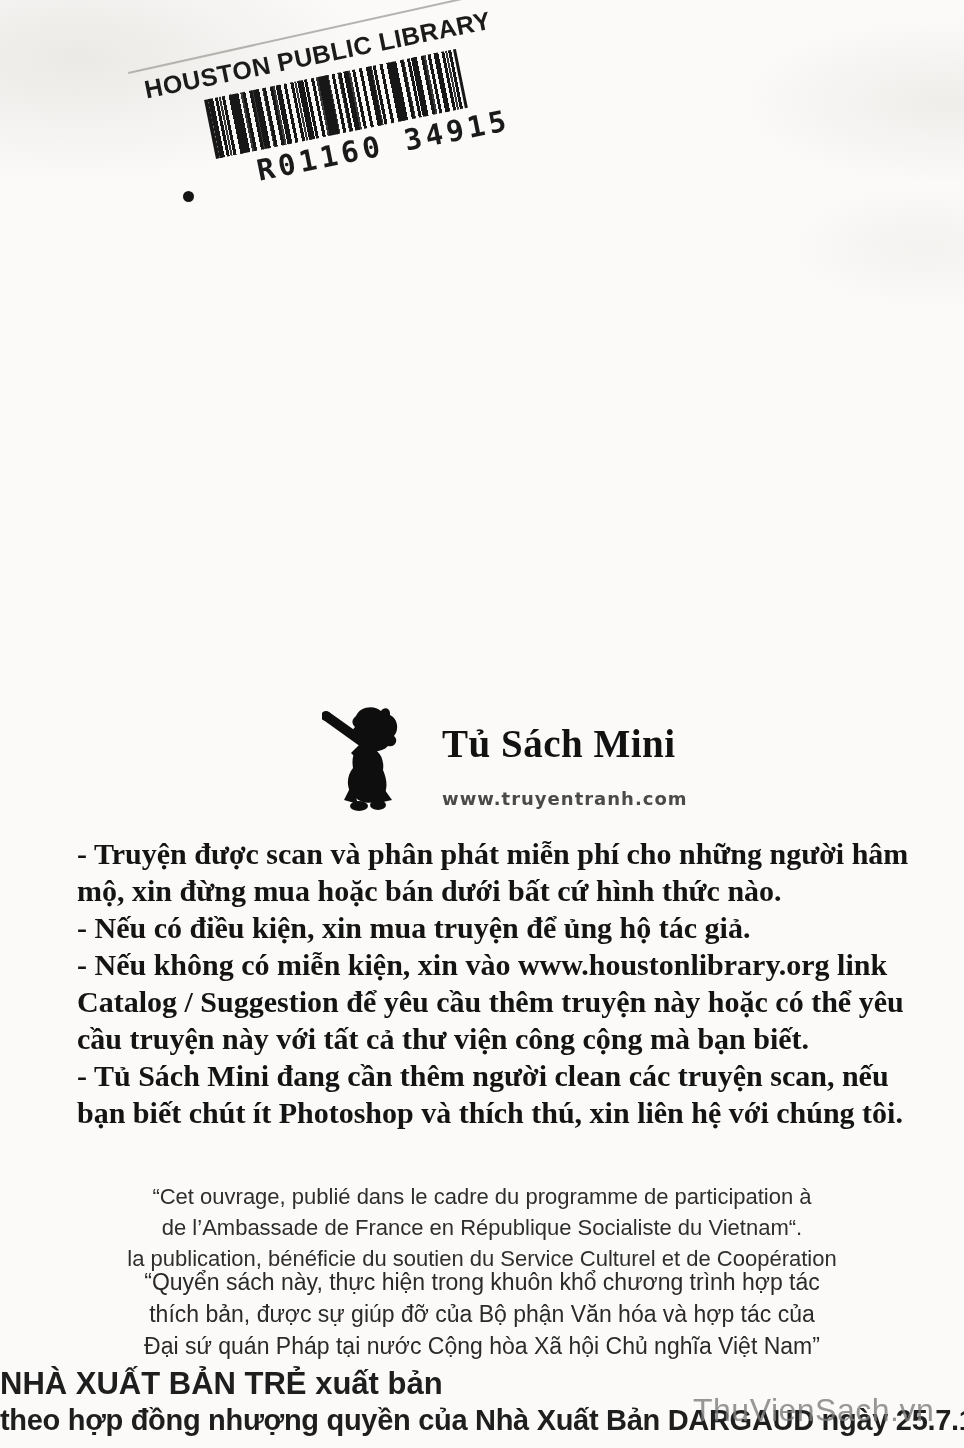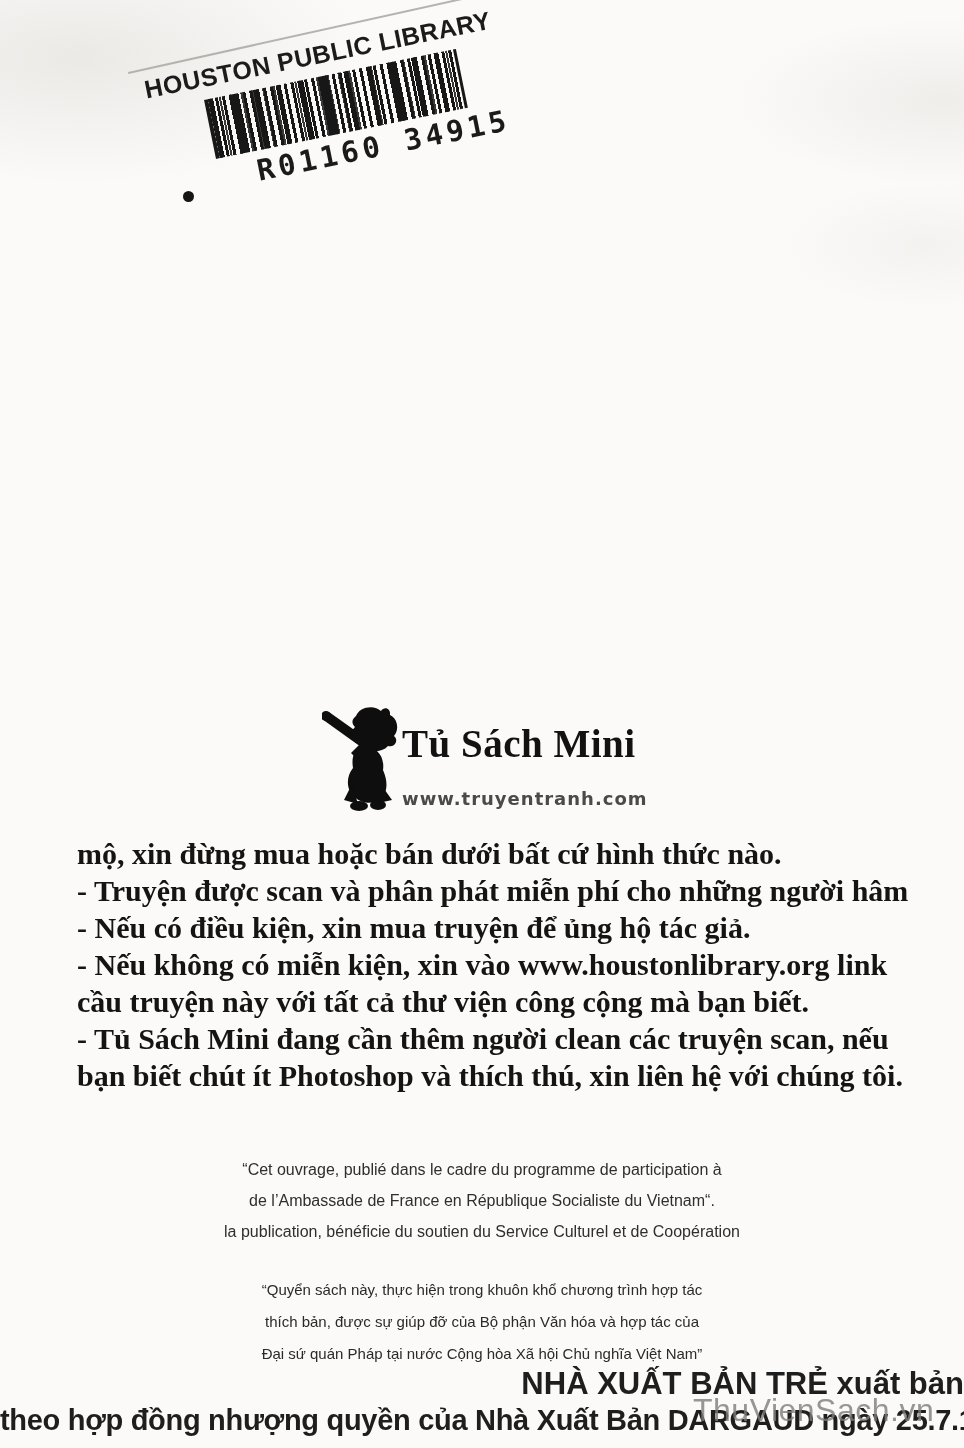--- a/index.html
+++ b/index.html
@@ -48,21 +48,21 @@
   }
 
   .ink-dot{
     position:absolute;left:183px;top:191px;
     width:11px;height:11px;border-radius:50%;background:#151515;
   }
 
   
   .logo{
     position:absolute;left:322px;top:696px;
-    display:flex;align-items:flex-start;
+    display:flex;align-items:flex-start;gap:40px;
   }
   .mascot{flex:0 0 auto;margin-top:4px;}
   .logo-text{margin-left:2px;}
   .logo-title{
     font-family:"Liberation Serif","DejaVu Serif",serif;
     font-weight:700;font-size:39px;line-height:40px;
     margin-top:28px;color:#121212;white-space:nowrap;
     letter-spacing:.5px;
   }
   .logo-site{
@@ -78,26 +78,26 @@
     font-weight:700;font-size:30px;line-height:37px;
     color:#141414;
   }
   .notice div{white-space:nowrap;}
 
   
   .credit{
     position:absolute;left:0;width:964px;text-align:center;
     color:#2e2e2e;font-weight:400;
   }
-  .credit-fr{top:1154px;font-size:16px;line-height:31px;}
-  .credit-vn{top:1266px;font-size:15px;line-height:32px;color:#2a2a2a;margin-top:8px;}
+  .credit-fr{top:1181px;font-size:22px;line-height:31px;}
+  .credit-vn{top:1266px;font-size:23px;line-height:32px;color:#2a2a2a;}
 
   
   .pub1{
-    position:absolute;left:0;top:1366px;width:964px;text-align:right;
+    position:absolute;left:0;top:1366px;width:964px;text-align:left;
     font-weight:700;font-size:31px;color:#1e1e1e;
   }
   .pub2{
     position:absolute;left:0;top:1404px;width:964px;text-align:center;
     font-weight:700;font-size:29px;letter-spacing:-.3px;color:#1e1e1e;
     white-space:nowrap;
   }
 
   .watermark{
     position:absolute;left:693px;top:1392px;
@@ -144,24 +144,25 @@
         </g>
       </svg>
     </span>
     <div class="logo-text">
       <div class="logo-title">Tủ Sách Mini</div>
       <div class="logo-site">www.truyentranh.com</div>
     </div>
   </div>
 
   <div class="notice">
+    <div>- Truyện được scan và phân phát miễn phí cho những người hâm</div>
     <div>mộ, xin đừng mua hoặc bán dưới bất cứ hình thức nào.</div>
-    <div>- Truyện được scan và phân phát miễn phí cho những người hâm</div>
     <div>- Nếu có điều kiện, xin mua truyện để ủng hộ tác giả.</div>
     <div>- Nếu không có miễn kiện, xin vào www.houstonlibrary.org link</div>
+    <div>Catalog / Suggestion để yêu cầu thêm truyện này hoặc có thể yêu</div>
     <div>cầu truyện này với tất cả thư viện công cộng mà bạn biết.</div>
     <div>- Tủ Sách Mini đang cần thêm người clean các truyện scan, nếu</div>
     <div>bạn biết chút ít Photoshop và thích thú, xin liên hệ với chúng tôi.</div>
   </div>
 
   <div class="credit credit-fr">
     <div>“Cet ouvrage, publié dans le cadre du programme de participation à</div>
     <div>de l’Ambassade de France en République Socialiste du Vietnam“.</div>
     <div>la publication, bénéficie du soutien du Service Culturel et de Coopération</div>
   </div>

